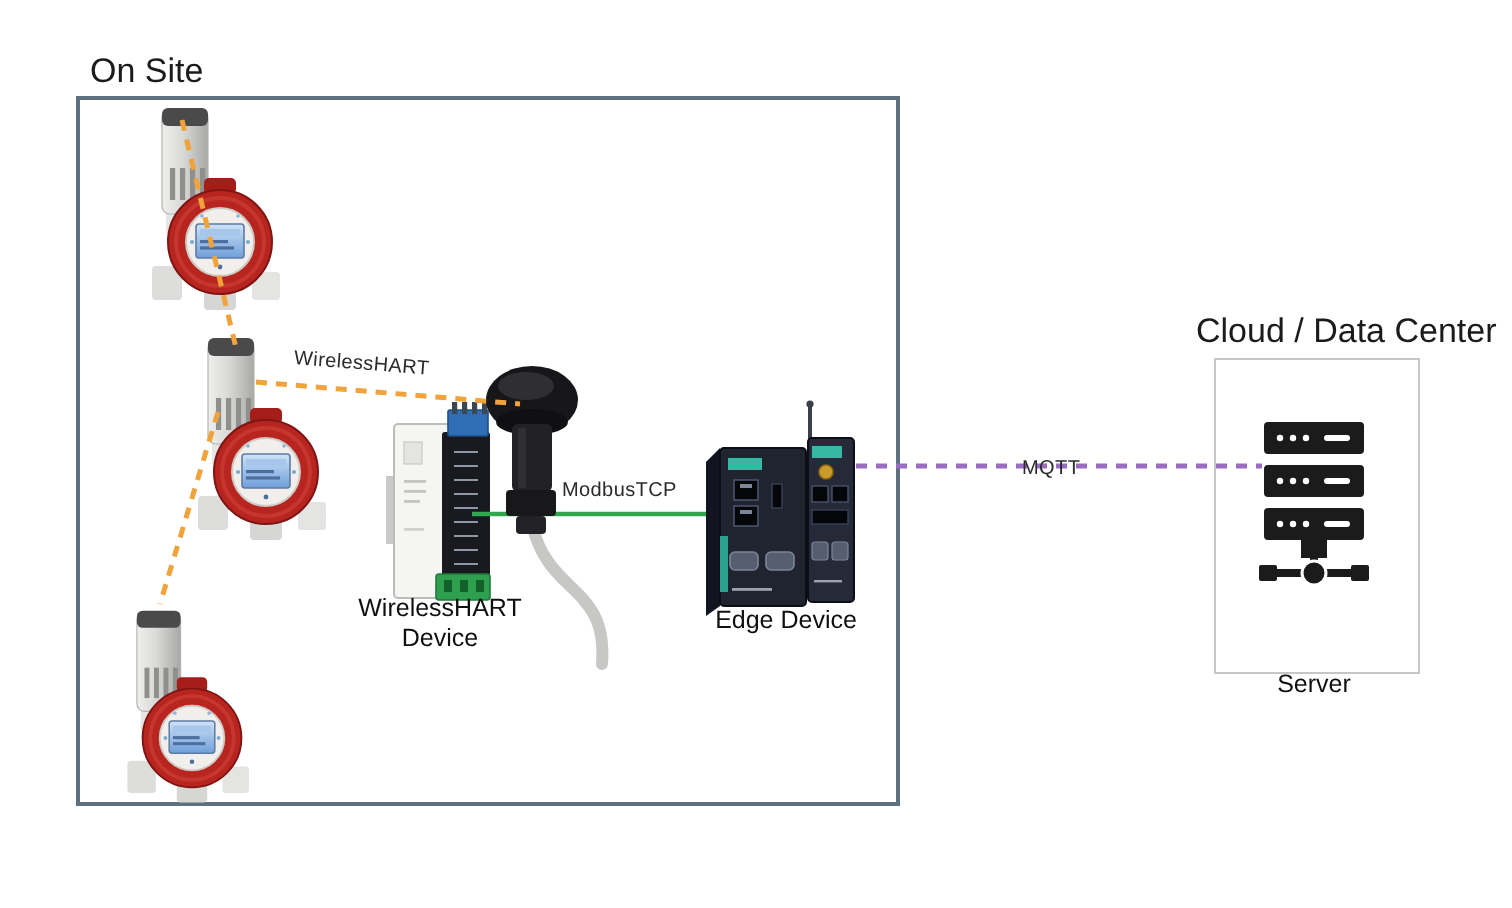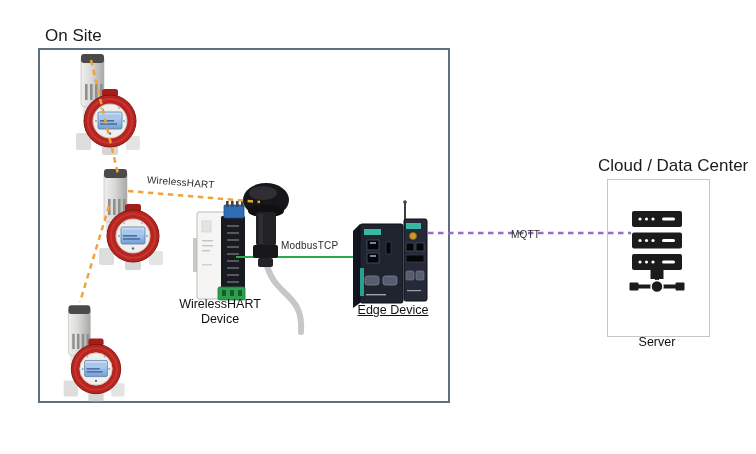--- a/index.html
+++ b/index.html
@@ -9,21 +9,21 @@
   }
   .zone { position:absolute; background:transparent; box-sizing:border-box; }
   .zone-onsite { left:38px; top:48px; width:412px; height:355px; border:2px solid #5d7080; }
   .zone-cloud  { left:607px; top:179px; width:103px; height:158px; border:1px solid #c6c6c6; }
   svg.gfx { position:absolute; left:0; top:0; }
   .zone-label { position:absolute; font-size:17px; color:#1b1b1b; white-space:nowrap; }
   .lbl-onsite { left:45px; top:26px; }
   .lbl-cloud  { left:598px; top:156px; width:120px; text-align:center; font-size:17px; }
   .dev-label { position:absolute; text-align:center; font-size:12.5px; color:#101010; line-height:15px; white-space:nowrap; }
   .lbl-gateway { left:162px; top:297px; width:116px; }
-  .lbl-edge    { left:347px; top:303px; width:92px;text-decoration:underline; }
+  .lbl-edge    { left:347px; top:303px; width:92px; }
   .lbl-server  { left:615px; top:295px; width:84px;margin-top:40px; }
   .conn-label { position:absolute; font-size:10px; color:#2b2b2b; white-space:nowrap; letter-spacing:0.2px; }
   .lbl-wirelesshart { left:147px; top:174px; transform:rotate(4.5deg); transform-origin:left center; }
   .lbl-modbus { left:281px; top:240px; }
   .lbl-mqtt   { left:499px; top:229px;margin-left:12px; }
 </style>
 </head>
 <body>
 
 <div class="stage">

